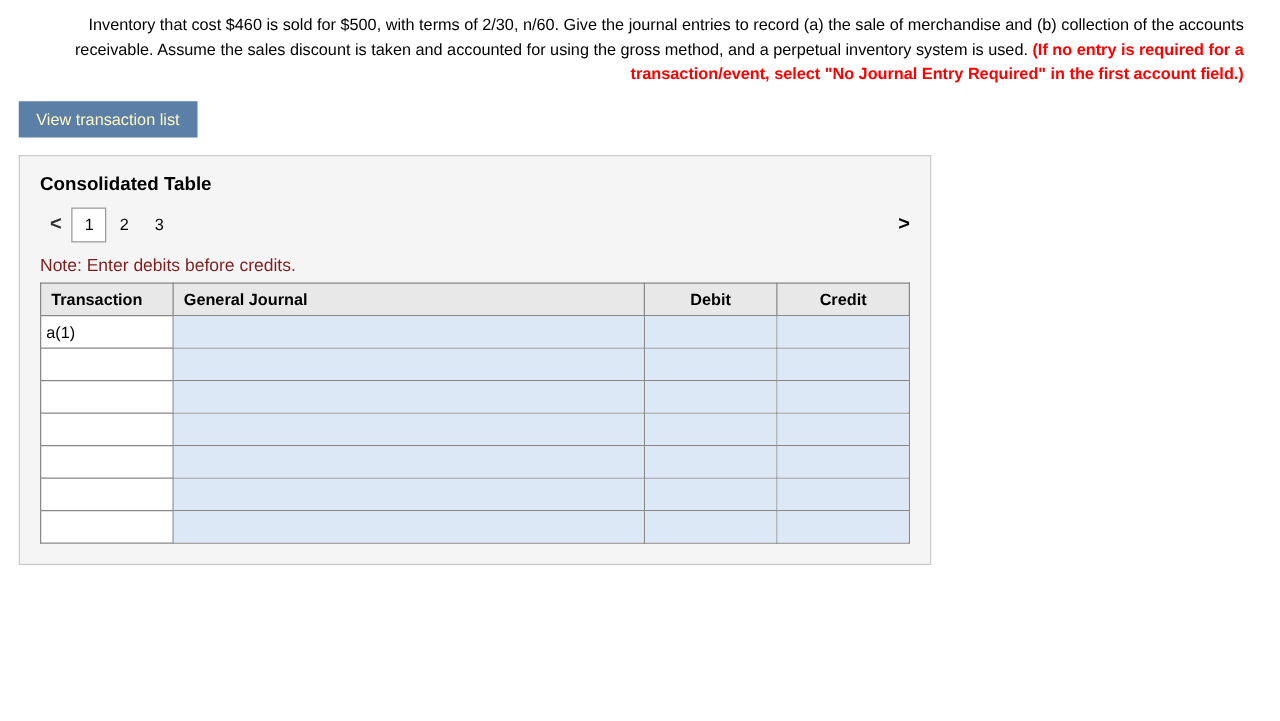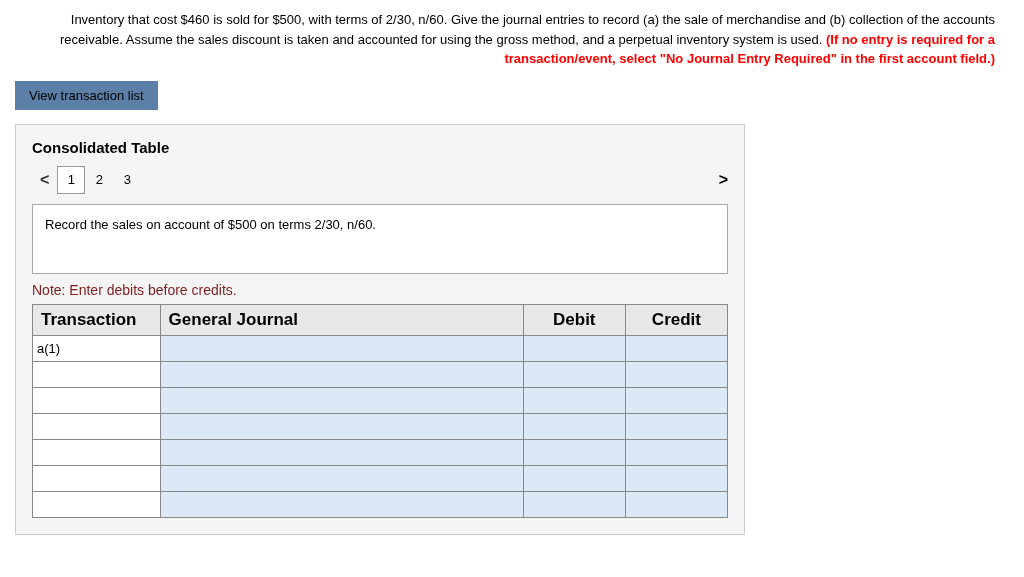--- a/index.html
+++ b/index.html
@@ -21,21 +21,21 @@
       text-align: right;
     }
 
     .problem-text .bold-red {
       color: red;
       font-weight: bold;
     }
 
     .view-transaction-btn {
       background-color: #5b7fa6;
-      color: #000000;
+      color: #fef9c3;
       border: none;
       padding: 7px 14px;
       font-size: 13px;
       cursor: pointer;
       margin-bottom: 14px;
       font-weight: normal;
     }
 
     .main-container {
       border: 1px solid #ccc;
@@ -111,21 +111,21 @@
     .journal-table {
       width: 100%;
       border-collapse: collapse;
       background: #fff;
     }
 
     .journal-table th {
       border: 1px solid #888;
       padding: 5px 8px;
       background: #e8e8e8;
-      font-size: 17px;
+      font-size: 13px;
       text-align: center;
     }
 
     .journal-table th.transaction-col {
       text-align: left;
       width: 90px;
     }
 
     .journal-table th.general-journal-col {
       text-align: left;
@@ -177,23 +177,20 @@
   <div class="consolidated-title">Consolidated Table</div>
 
   <div class="pagination-row">
     <button class="pagination-arrow">&lt;</button>
     <button class="pagination-num active">1</button>
     <button class="pagination-num">2</button>
     <button class="pagination-num">3</button>
     <button class="pagination-right-arrow">&gt;</button>
   </div>
 
-  <div class="description-box">
-    <span>Record the sales on account of $500 on terms 2/30, n/60.</span>
-  </div>
 
   <div class="note-text">Note: Enter debits before credits.</div>
 
   <table class="journal-table">
     <thead>
       <tr>
         <th class="transaction-col">Transaction</th>
         <th class="general-journal-col">General Journal</th>
         <th class="debit-col">Debit</th>
         <th class="credit-col">Credit</th>

